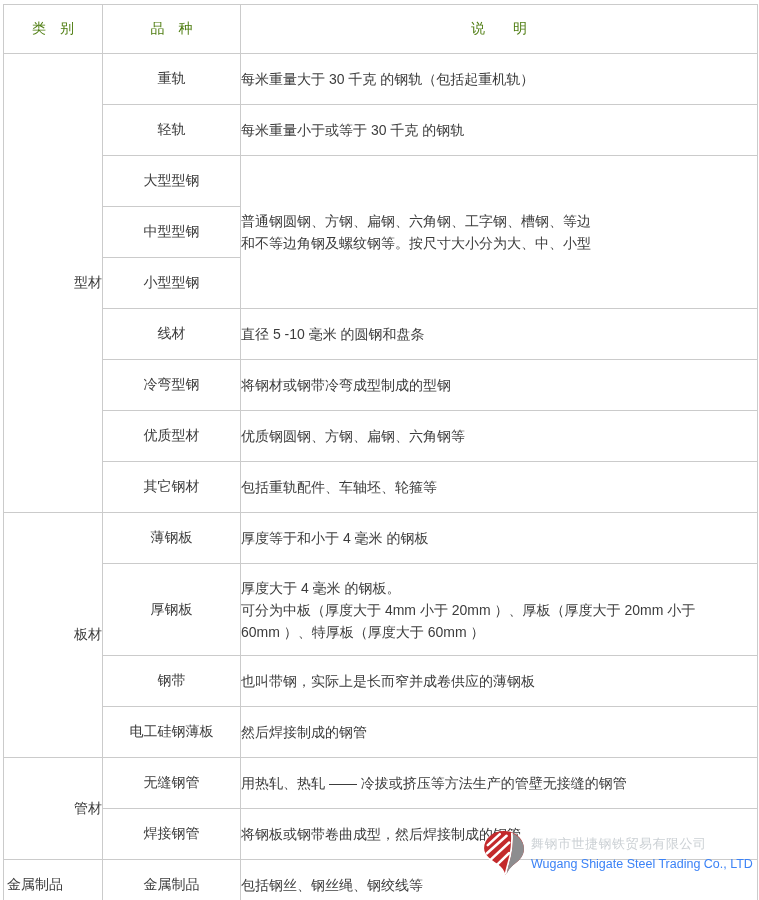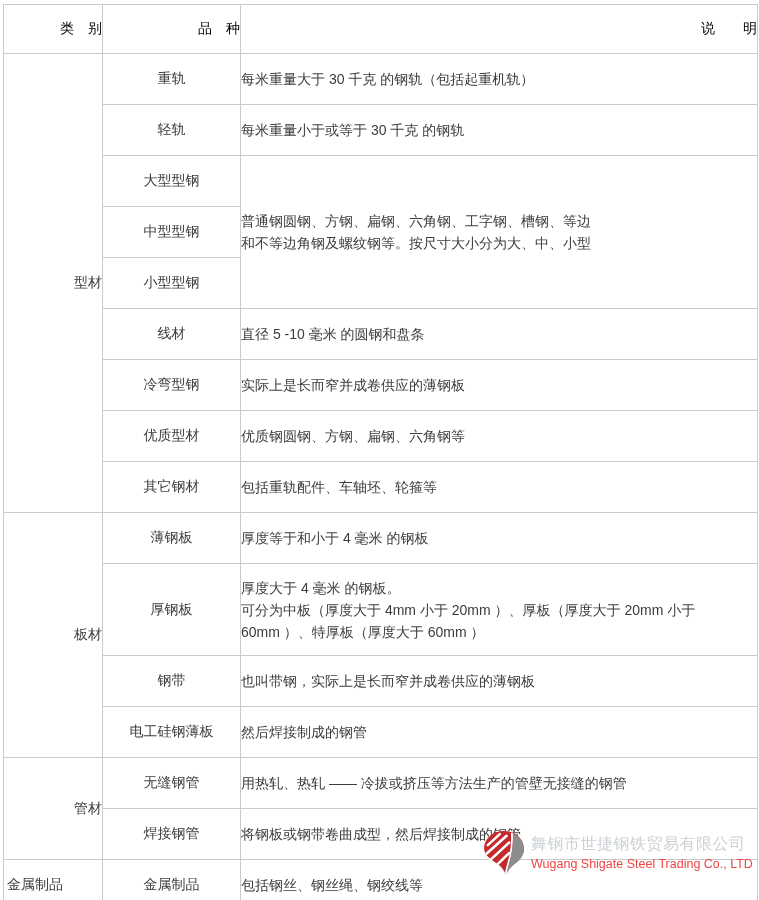--- a/index.html
+++ b/index.html
@@ -31,22 +31,22 @@
   table.steel td {
     border: 1px solid #cbcbcb;
     font-size: 14px;
     font-weight: normal;
     vertical-align: middle;
     padding: 0;
     background: transparent;
   }
   table.steel th {
     height: 48px;
-    text-align: right;
-    color: #000000;
+    text-align: center;
+    color: #4d7c0f;
     font-family: Liberation Serif, serif;
   }
   td.cat {
     text-align: right;
   }
   td.cat.cat-left {
     text-align: left;
     padding-left: 3px;
   }
   td.variety {
@@ -75,28 +75,28 @@
     width: 40px;
     height: 44px;
     flex: 0 0 auto;
   }
   .wm-text {
     margin-left: 7px;
     margin-top: 3px;
     white-space: nowrap;
   }
   .wm-cn {
-    font-size: 16px;
+    font-size: 13px;
     letter-spacing: 0.5px;
     color: #ccd1d5;
     line-height: 20px;
   }
   .wm-en {
     font-size: 12.5px;
-    color: #ef4444;
+    color: #3b82f6;
     line-height: 16px;
     margin-top: 2px;
   }
 </style>
 </head>
 <body>
 
 <div class="page">
 
   <table class="steel">
@@ -132,21 +132,21 @@
     </tr>
     <tr>
       <td class="variety">小型型钢</td>
     </tr>
     <tr>
       <td class="variety">线材</td>
       <td class="desc">直径 5 -10 毫米 的圆钢和盘条</td>
     </tr>
     <tr>
       <td class="variety">冷弯型钢</td>
-      <td class="desc">实际上是长而窄并成卷供应的薄钢板</td>
+      <td class="desc">将钢材或钢带冷弯成型制成的型钢</td>
     </tr>
     <tr>
       <td class="variety">优质型材</td>
       <td class="desc">优质钢圆钢、方钢、扁钢、六角钢等</td>
     </tr>
     <tr>
       <td class="variety">其它钢材</td>
       <td class="desc">包括重轨配件、车轴坯、轮箍等</td>
     </tr>
 

